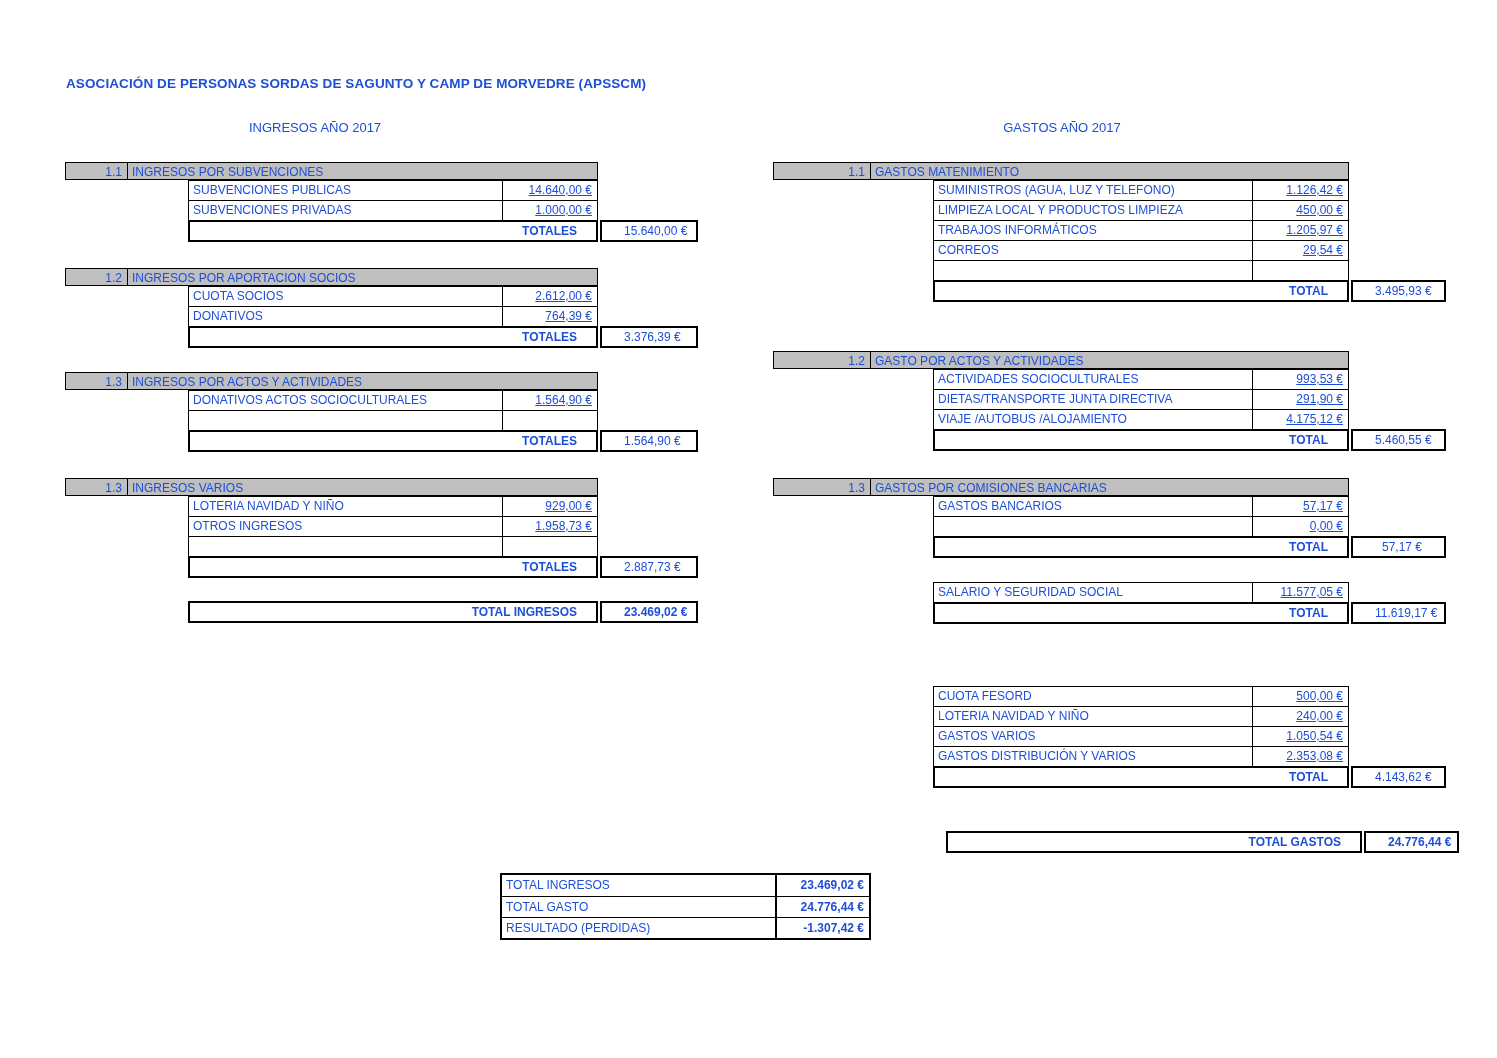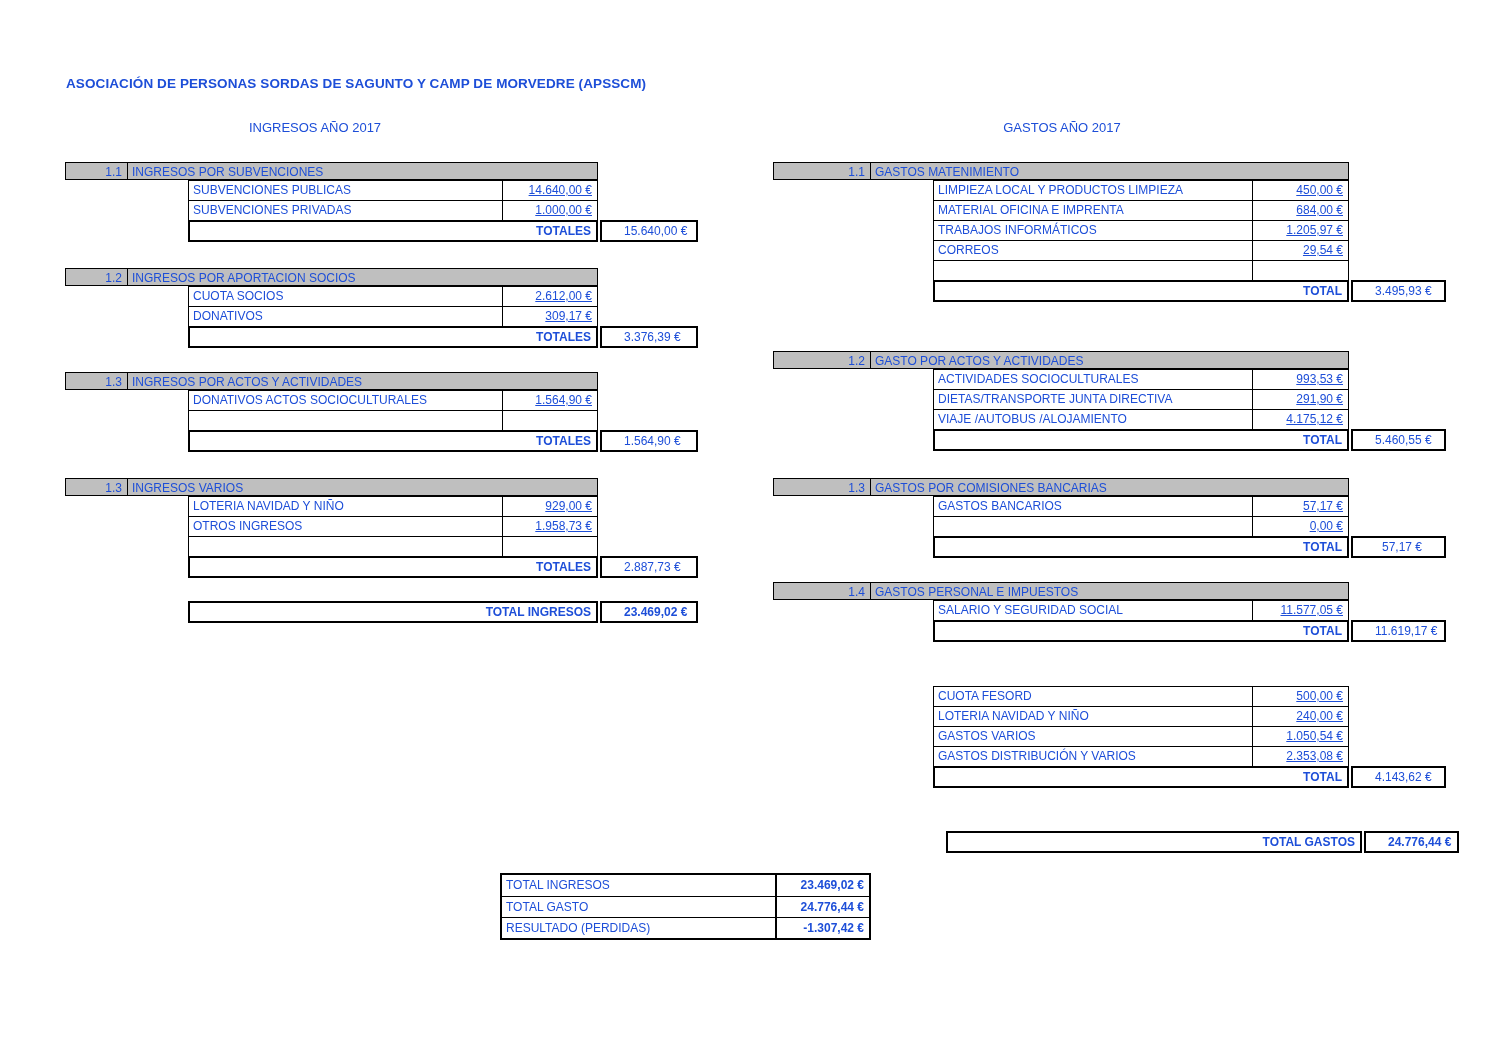--- a/index.html
+++ b/index.html
@@ -33,21 +33,21 @@
   .hdr-title { flex:1; padding-left:4px; line-height:19px; white-space:nowrap; }
 
   .rows { margin-left:var(--indent); width:var(--rows-w); }
   .row  { display:flex; height:21px; border:1px solid #000; margin-top:-1px; background:#fff; }
   .rows .row:first-child { margin-top:0; }
   .cell-label { width:var(--label-w); border-right:1px solid #000; padding:0 4px; line-height:19px; white-space:nowrap; overflow:hidden; }
   .cell-value { flex:1; text-align:right; padding:0 5px; line-height:19px; white-space:nowrap;text-decoration:underline; }
 
   .total-line { display:flex; margin-left:var(--indent); margin-top:-1px; }
   .total-row  { width:var(--rows-w); height:22px; border:2px solid #000; display:flex; justify-content:flex-end; background:#fff; }
-  .cell-total-label { font-weight:bold; text-align:left; padding-right:5px; line-height:18px; }
+  .cell-total-label { font-weight:bold; text-align:left; padding-right:19px; line-height:18px; }
   .total-cell { width:var(--total-w); height:22px; border:2px solid #000; margin-left:2px; text-align:right; padding:0 22px; line-height:18px; background:#fff; white-space:nowrap; }
 
   
   .grand { position:absolute; display:flex; font-size:12px; }
   .grand.left  { left:188px; --rows-w:410px; --total-w:98px; }
   .grand.right { left:946px; --rows-w:416px; --total-w:95px; }
   .grand .total-cell { font-weight:bold; }
 
   
   .summary { position:absolute; left:500px; top:873px; width:371px; border:2px solid #000; font-size:12px; background:#fff; }
@@ -93,21 +93,21 @@
         <div class="hdr-num">1.2</div>
         <div class="hdr-title">INGRESOS POR APORTACION SOCIOS</div>
       </div>
       <div class="rows">
         <div class="row">
           <div class="cell-label">CUOTA SOCIOS</div>
           <div class="cell-value">2.612,00 €</div>
         </div>
         <div class="row">
           <div class="cell-label">DONATIVOS</div>
-          <div class="cell-value">309,17 €</div>
+          <div class="cell-value">764,39 €</div>
         </div>
       </div>
       <div class="total-line">
         <div class="total-row">
           <div class="cell-total-label">TOTALES</div>
         </div>
         <div class="total-cell">3.376,39 €</div>
       </div>
     </div>
   <div class="section left" style="top:372px">
@@ -166,28 +166,28 @@
     <div class="total-cell">23.469,02 €</div>
   </div>
 
   <div class="section right" style="top:162px">
       <div class="hdr">
         <div class="hdr-num">1.1</div>
         <div class="hdr-title">GASTOS MATENIMIENTO</div>
       </div>
       <div class="rows">
         <div class="row">
+          <div class="cell-label">SUMINISTROS (AGUA, LUZ Y TELEFONO)</div>
+          <div class="cell-value">1.126,42 €</div>
+        </div>
+        <div class="row">
           <div class="cell-label">LIMPIEZA LOCAL Y PRODUCTOS LIMPIEZA</div>
           <div class="cell-value">450,00 €</div>
         </div>
         <div class="row">
-          <div class="cell-label">MATERIAL OFICINA E IMPRENTA</div>
-          <div class="cell-value">684,00 €</div>
-        </div>
-        <div class="row">
           <div class="cell-label">TRABAJOS INFORMÁTICOS</div>
           <div class="cell-value">1.205,97 €</div>
         </div>
         <div class="row">
           <div class="cell-label">CORREOS</div>
           <div class="cell-value">29,54 €</div>
         </div>
         <div class="row">
           <div class="cell-label"></div>
           <div class="cell-value"></div>
@@ -242,24 +242,20 @@
         </div>
       </div>
       <div class="total-line">
         <div class="total-row">
           <div class="cell-total-label">TOTAL</div>
         </div>
         <div class="total-cell">57,17 €</div>
       </div>
     </div>
   <div class="section right" style="top:582px">
-      <div class="hdr">
-        <div class="hdr-num">1.4</div>
-        <div class="hdr-title">GASTOS PERSONAL E IMPUESTOS</div>
-      </div>
       <div class="rows">
         <div class="row">
           <div class="cell-label">SALARIO Y SEGURIDAD SOCIAL</div>
           <div class="cell-value">11.577,05 €</div>
         </div>
       </div>
       <div class="total-line">
         <div class="total-row">
           <div class="cell-total-label">TOTAL</div>
         </div>

